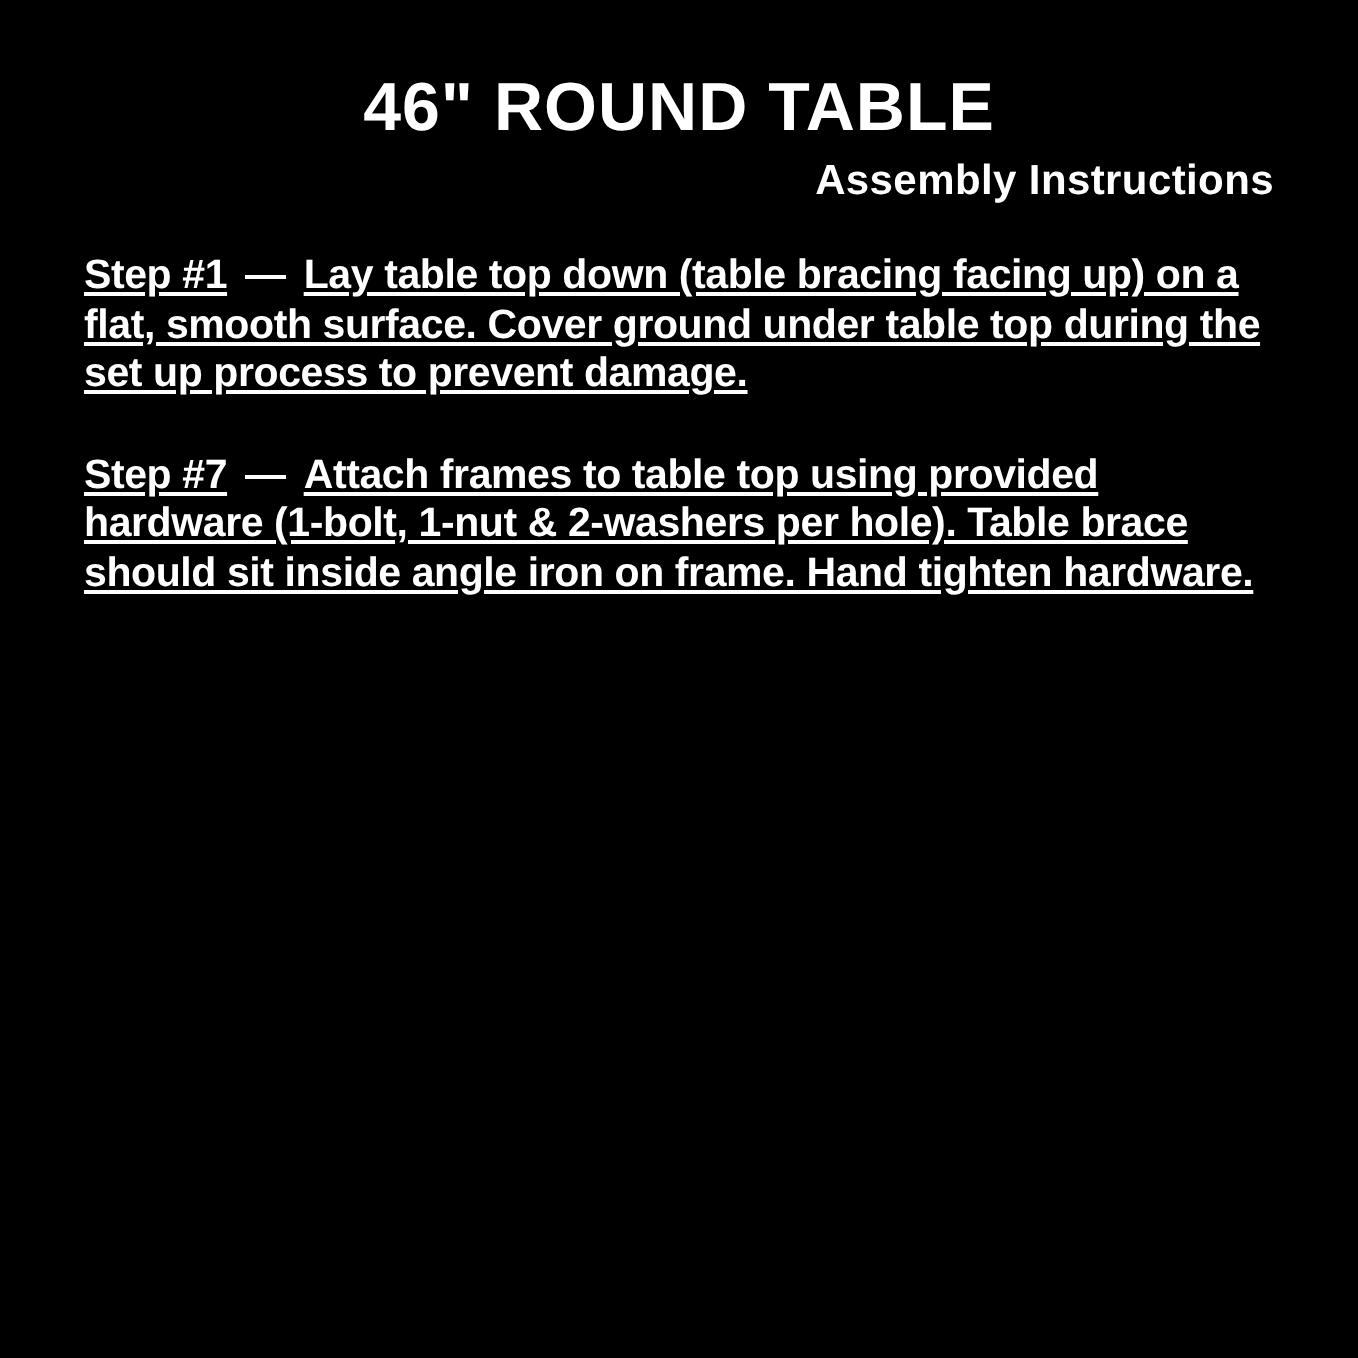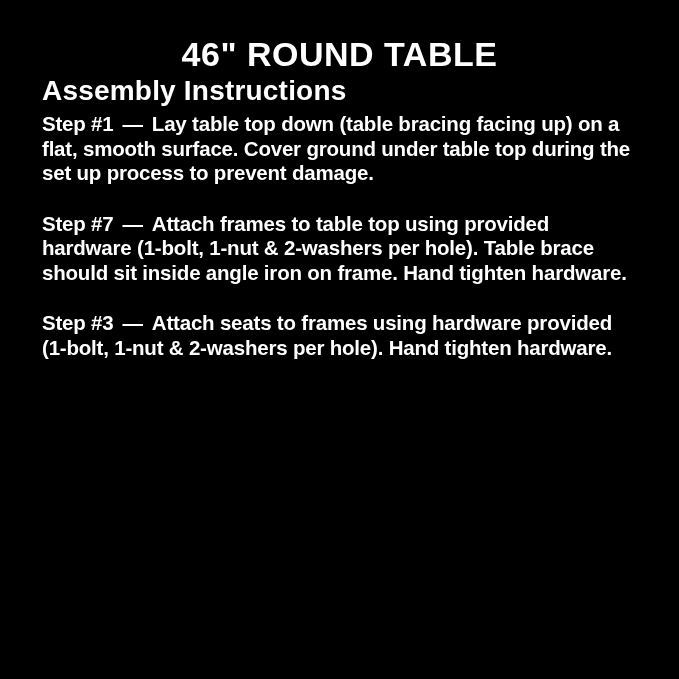--- a/index.html
+++ b/index.html
@@ -22,27 +22,28 @@
   .title {
     margin: 0 4px 0 0;
     text-align: center;
     font-size: 34px;
     line-height: 40px;
     letter-spacing: 0.5px;
     white-space: nowrap;
   }
   .subtitle {
     margin: 2px 4px 0 0;
-    text-align: left;
-    font-size: 28px;
+    text-align: right;
+    font-size: 21px;
     line-height: 30px;
     letter-spacing: 0.2px;
   }
   .steps {
-    margin-top: 6px;
+    margin-top: 20px;
+    text-decoration: underline;
   }
   .step {
     font-size: 20.5px;
     line-height: 24.5px;
     letter-spacing: -0.2px;
     margin: 0 0 26px 0;
     max-width: 600px;
   }
   .step-label {
     white-space: nowrap;
@@ -57,18 +58,17 @@
 
 <div class="poster">
   <h1 class="title">46" ROUND TABLE</h1>
   <h2 class="subtitle">Assembly Instructions</h2>
 
   <div class="steps">
     <p class="step"><span class="step-label">Step #1</span><span class="sep">—</span><span>Lay table top down (table bracing facing up) on a flat, smooth surface. Cover ground under table top during the set up process to prevent damage.</span></p>
 
     <p class="step"><span class="step-label">Step #7</span><span class="sep">—</span><span>Attach frames to table top using provided hardware (1-bolt, 1-nut &amp; 2-washers per hole). Table brace should sit inside angle iron on frame. Hand tighten hardware.</span></p>
 
-    <p class="step"><span class="step-label">Step #3</span><span class="sep">—</span><span>Attach seats to frames using hardware provided (1-bolt, 1-nut &amp; 2-washers per hole). Hand tighten hardware.</span></p>
 
 
 
   </div>
 </div>
 
 </body></html>

